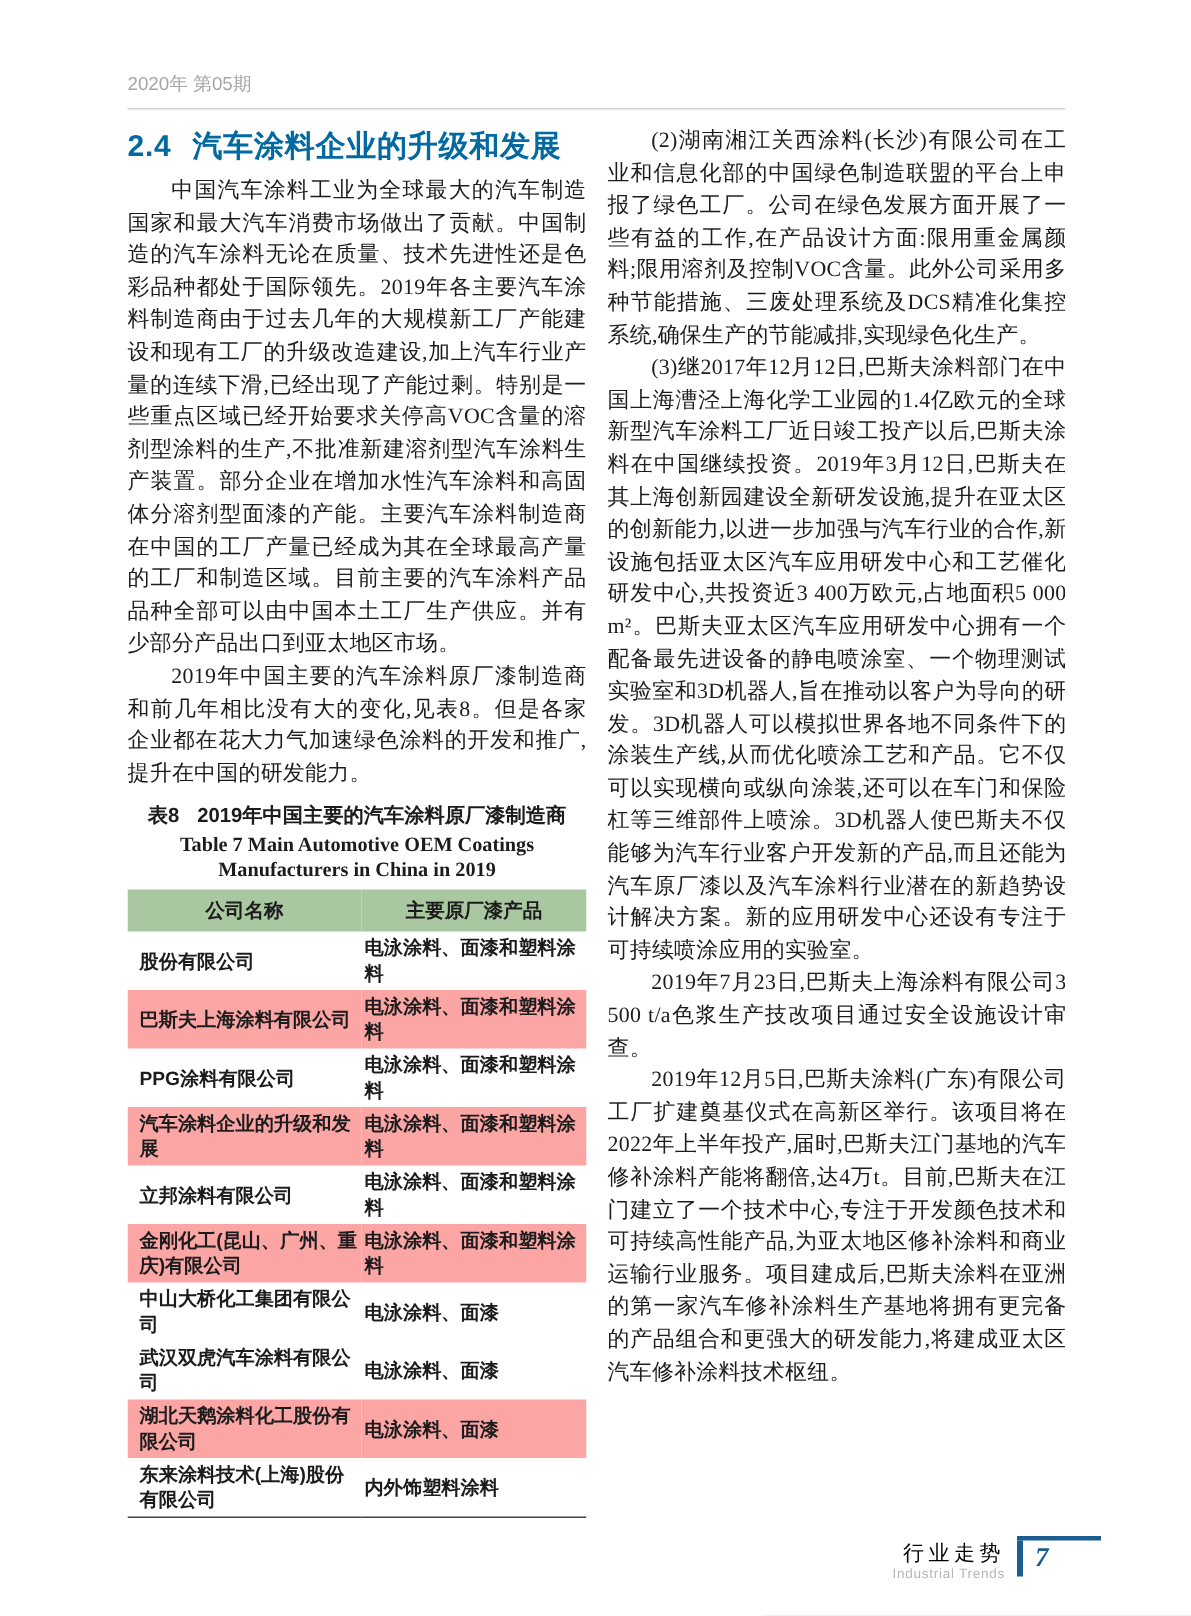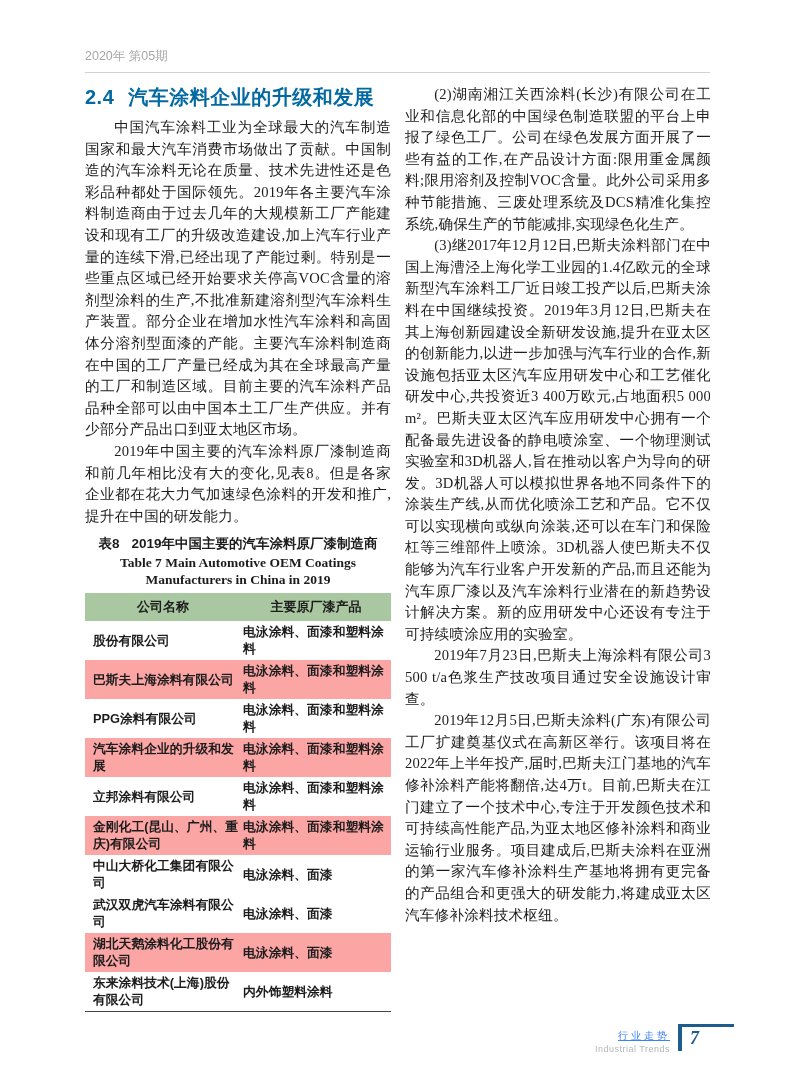--- a/index.html
+++ b/index.html
@@ -68,21 +68,21 @@
   table.oem td.c-products{width:49%;}
   table.oem tr.alt{background:#fca5a5;}
   
   .page-footer{
     position:absolute;right:60px;bottom:22px;
     display:flex;align-items:flex-start;gap:8px;
   }
   .footer-labels{text-align:right;padding-top:4px;}
   .footer-cn{
     font-family:"Liberation Sans", sans-serif;
-    font-size:10px;color:#3b82f6;letter-spacing:3px;line-height:15px;text-decoration:underline;
+    font-size:14px;color:#000000;letter-spacing:3px;line-height:15px;
   }
   .footer-en{
     font-family:"Liberation Sans", sans-serif;
     font-size:9px;color:#b3b7b9;letter-spacing:.5px;line-height:12px;
   }
   .page-num-box{
     position:relative;width:56px;height:27px;
     border-top:3px solid #1d5c8e;
   }
   .page-num-bar{

